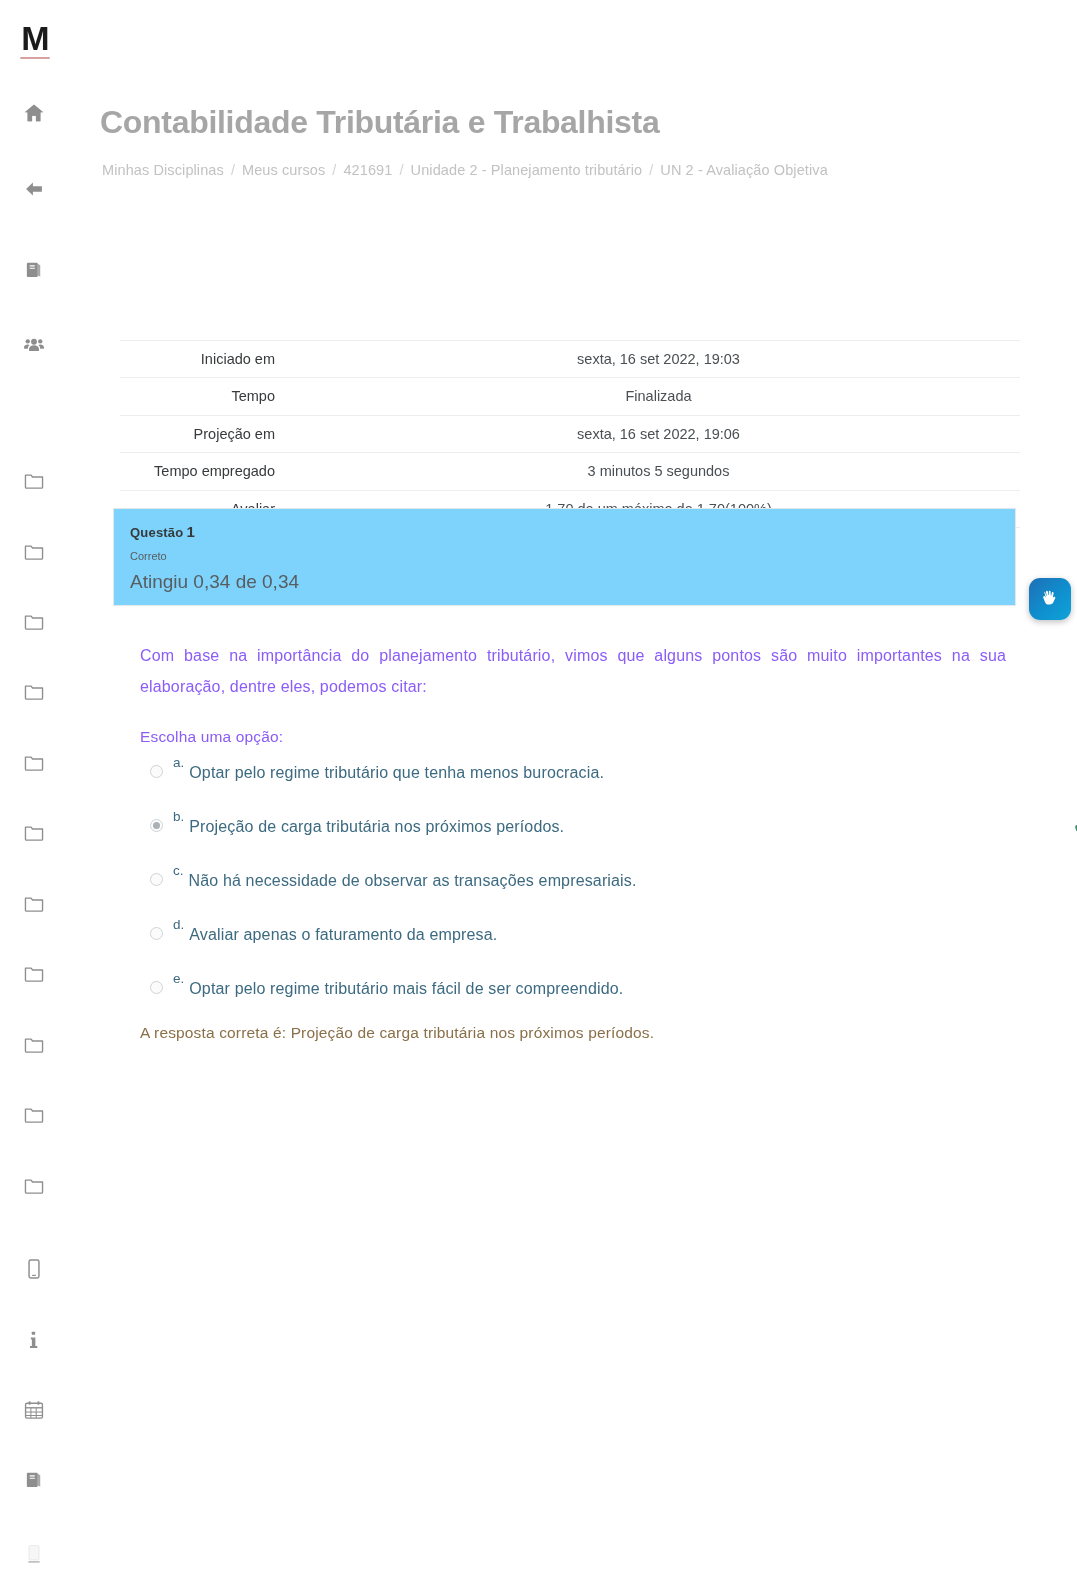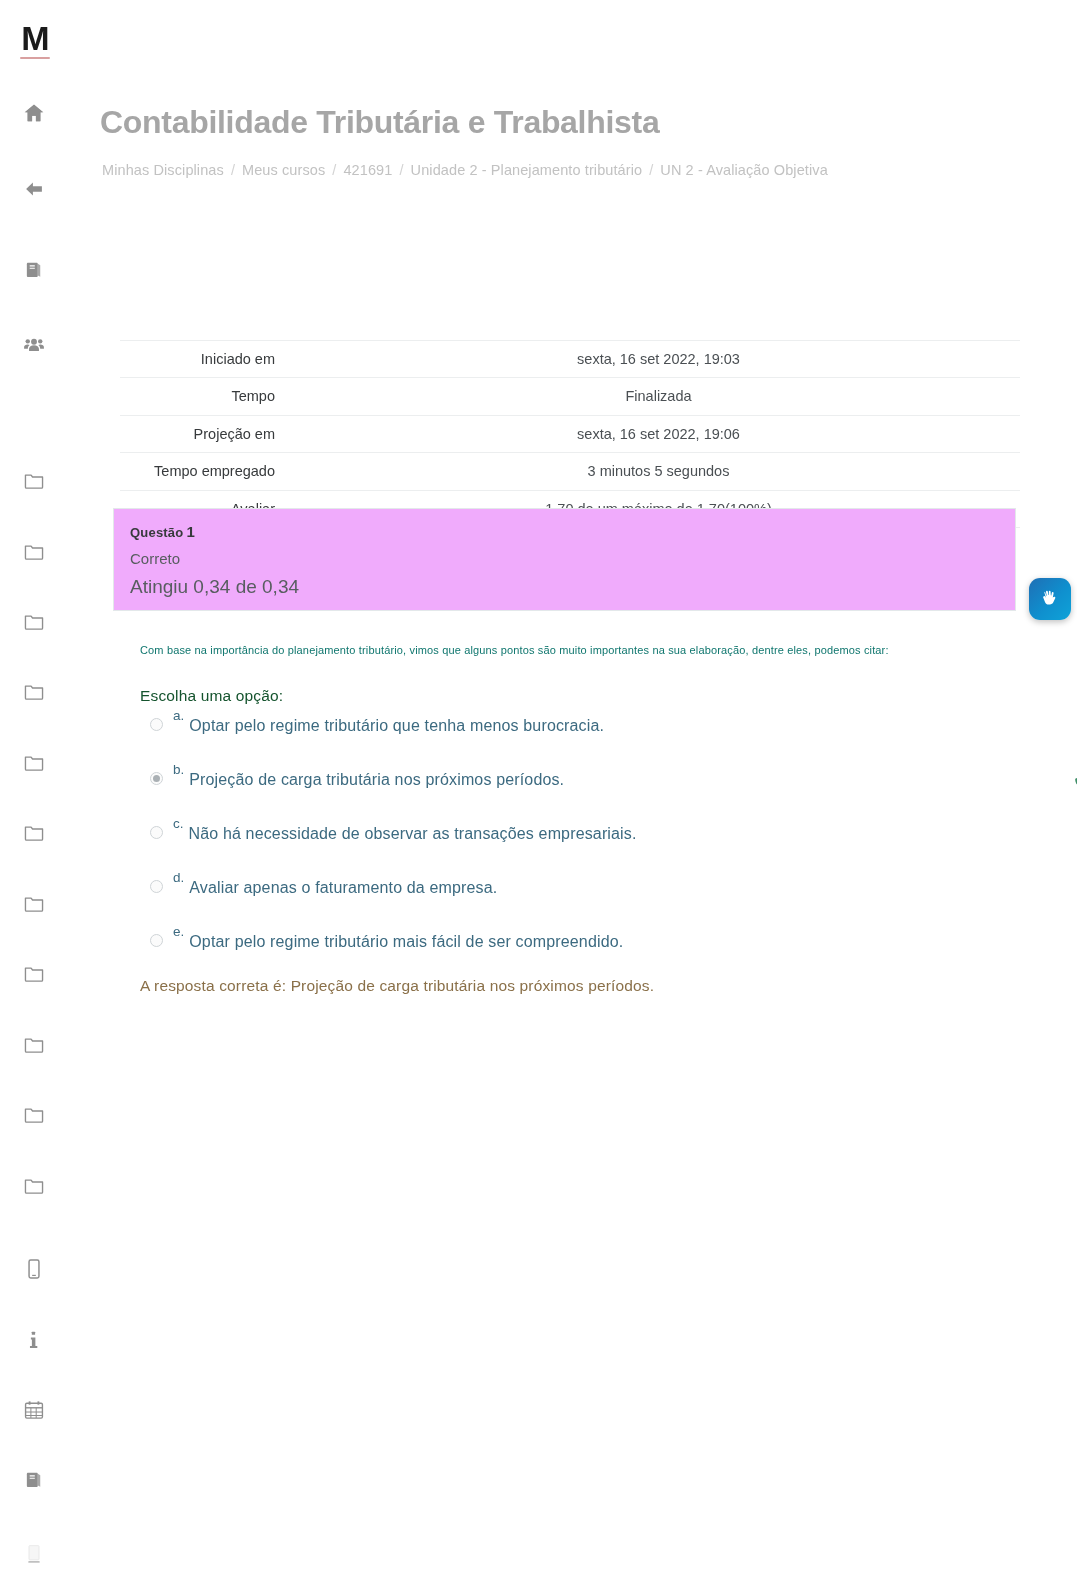--- a/index.html
+++ b/index.html
@@ -126,65 +126,65 @@
     font-weight: normal;
   }
 
   
   .question-box {
     position: absolute;
     left: 45px;
     top: 508px;
     width: 903px;
     border: 1px solid #e3e8ea;
-    background: #f0abfc;
+    background: #7dd3fc;
     padding: 14px 16px 12px 16px;
   }
   .q-header {
     font-size: 13px;
     font-weight: bold;
     color: #373a3c;
     letter-spacing: 0.2px;
     margin-bottom: 10px;
   }
   .q-header .q-num {
     font-size: 15px;
     font-weight: bold;
     padding-left: 3px;
   }
   .q-state {
-    font-size: 15px;
+    font-size: 11px;
     color: #585d60;
     margin-bottom: 9px;
   }
   .q-grade {
     font-size: 19px;
     color: #585d60;
   }
 
   
   .q-body {
     position: absolute;
     left: 72px;
     top: 640px;
     width: 880px;
   }
   .q-text {
-    font-size: 11px;
-    color: #0f766e;
+    font-size: 16px;
+    color: #8b5cf6;
     line-height: 1.95;
     text-align: justify;
     width: 866px;
     margin: 0 0 26px 0;
     letter-spacing: 0.15px;
   }
   .q-prompt {
     font-size: 15.5px;
-    color: #14532d;
-    margin: 0 0 2px 0;
+    color: #8b5cf6;
+    margin: 0 0 8px 0;
     letter-spacing: 0.15px;
   }
   .answers { margin: 0; padding: 0; list-style: none; }
   .answer {
     display: flex;
     align-items: flex-start;
     position: relative;
     min-height: 28px;
     margin-bottom: 23px;
   }

